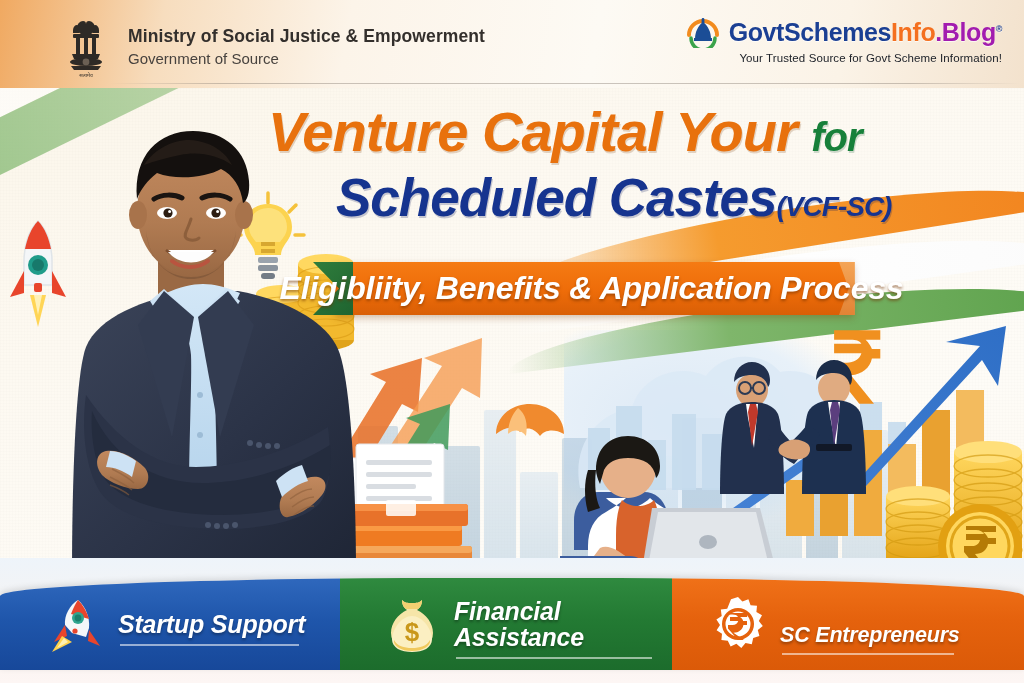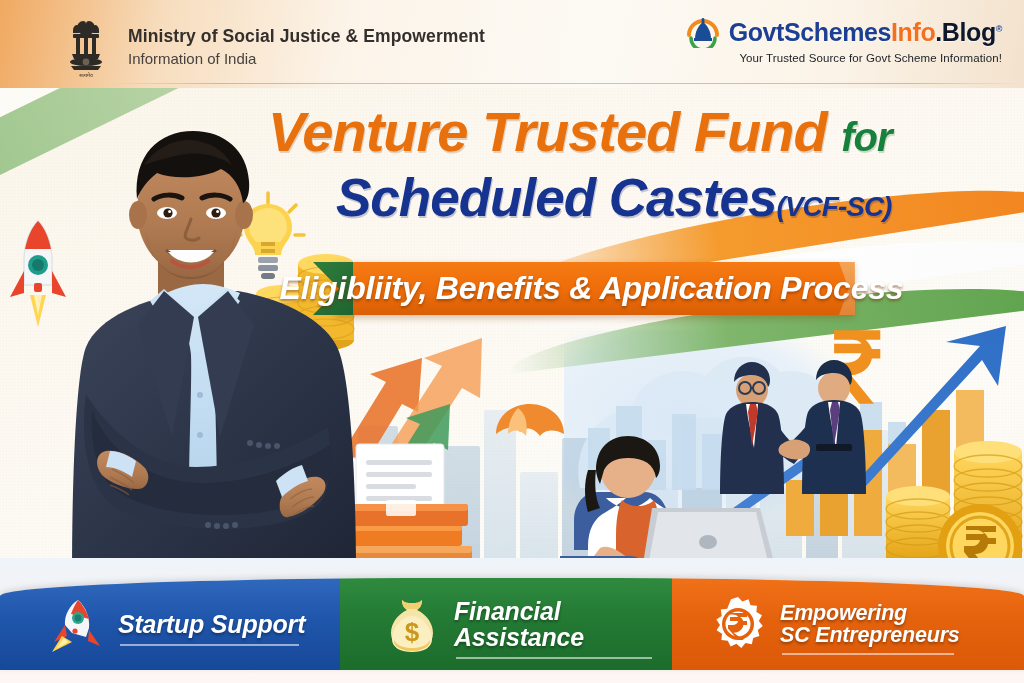--- a/index.html
+++ b/index.html
@@ -75,21 +75,21 @@
   .emblem { width:44px; height:66px; position:relative; flex:none; }
   .min-text { padding-top:12px; }
   .min-title { font-size:17.5px; font-weight:bold; color:#332f2c; letter-spacing:.1px; line-height:1.15; white-space:nowrap;}
   .min-sub { font-size:15px; color:#47423e; margin-top:4px; line-height:1.15; }
 
   .brand { position:absolute; right:22px; top:16px; text-align:right; }
   .brand-row { display:flex; align-items:center; gap:8px; justify-content:flex-end; }
   .brand-mark { width:36px; height:32px; position:relative; flex:none; }
   .brand-name { font-size:25px; font-weight:bold; letter-spacing:-.4px; line-height:1; white-space:nowrap;
                 text-shadow:0 1px 0 rgba(255,255,255,.7); }
-  .bn-a { color:#1b3f93; } .bn-b { color:#f4701f; } .bn-c { color:#0f172a; }
+  .bn-a { color:#1b3f93; } .bn-b { color:#f4701f; } .bn-c { color:#a21caf; }
   .brand-tm { font-size:9px; color:#1b3f93; vertical-align:super; }
   .brand-tag { font-size:11.5px; font-weight:normal; color:#20242b; margin-top:4px; white-space:nowrap; letter-spacing:.1px;}
 
   
   .person { position:absolute; left:40px; top:95px; width:330px; height:480px; }
 
   
   .headline { position:absolute; left:268px; top:104px; width:730px; }
   .h-line1 { font-size:56px; font-weight:bold; font-style:italic; line-height:1;
              letter-spacing:-1px; white-space:nowrap; }
@@ -383,21 +383,21 @@
         <path d="M128 157c12 14 34 14 46 0z" fill="#fdfdfd"></path>
         <path d="M132 166c10 8 26 8 36 0" stroke="#b9543f" stroke-width="4" fill="none" stroke-linecap="round"></path>
 
         <path d="M106 136c2 26 20 48 45 48s43-22 45-48c-4 30-20 46-45 46s-41-16-45-46z" fill="#3a2a1e" opacity=".22"></path>
       </g>
     </svg>
   </div>
 
   <div class="headline">
     <div class="h-line1">
-      <span class="h-1a">Venture Trusted Fund</span>
+      <span class="h-1a">Venture Capital Your</span>
       <span class="h-1b">for</span>
     </div>
     <div class="h-line2">
       <span>Scheduled Castes</span><span class="h-2b">(VCF-SC)</span>
     </div>
   </div>
 
   <div class="subbanner">
     <div class="sb-body"></div>
     <div class="sb-left"></div>
@@ -541,21 +541,21 @@
             <path d="M8 40h28l-2 5H10z"></path>
             <ellipse cx="22" cy="48" rx="16" ry="4"></ellipse>
             <circle cx="22" cy="48" r="3.4" fill="#6b6054"></circle>
             <path d="M7 52h30l-3 4H10z"></path>
           </g>
           <text x="22" y="63" font-size="5" fill="#2e2a26" text-anchor="middle" font-family="'Liberation Sans',sans-serif">सत्यमेव</text>
         </svg>
       </div>
       <div class="min-text">
         <div class="min-title">Ministry of Social Justice &amp; Empowerment</div>
-        <div class="min-sub">Information of India</div>
+        <div class="min-sub">Government of Source</div>
       </div>
     </div>
 
     <div class="brand">
       <div class="brand-row">
         <div class="brand-mark">
           <svg width="36" height="32" viewBox="0 0 36 32">
             <path d="M4 19a14 14 0 0 1 28 0" fill="none" stroke="#f28b1e" stroke-width="4" stroke-linecap="round"></path>
             <path d="M6 22a12 12 0 0 0 24 0" fill="none" stroke="#3aa34a" stroke-width="3.5" stroke-linecap="round"></path>
             <path d="M18 6c5 4 8 10 8 17H10c0-7 3-13 8-17z" fill="#1b4d96"></path>
@@ -610,21 +610,21 @@
           <svg width="56" height="56" viewBox="0 0 56 56">
             <g fill="#ffffff">
               <path d="M28 1l4.4 4.6 6-2.4 2.2 6.1 6.4.4-.6 6.4 5.6 3.2-3.2 5.6 4 5-5 4 1.6 6.2-6.2 1.8-1.4 6.3-6.3-1.2-4.2 4.9-4.9-4.2-5.8 2.8-2.8-5.8-6.4-.6.6-6.4-5.4-3.4 3.4-5.4-3.6-5.3 5.3-3.6-.9-6.4 6.4-.9L21 3.2z"></path>
             </g>
             <circle cx="28" cy="28" r="16" fill="#e5620d"></circle>
             <circle cx="28" cy="28" r="12.5" fill="#fff"></circle>
             <path d="M20 17h17v4h-7c1.6 1 2.7 2.3 3.2 4H37v4h-3.6c-.8 4.7-4.6 7.6-10 7.8L34 44h-6l-10-11.6V29h4.6c2.8 0 4.8-1.2 5.6-4H20v-4h8c-1-1.6-3-2.4-5.6-2.4H20z" fill="#e5620d"></path>
           </svg>
         </div>
         <div class="bb-label two">
-          <span>Empowering</span><br>
+          <br>
           <span>SC Entrepreneurs</span>
         </div>
       </div>
 
     </div>
   </div>
 
 </div>
 
 </body></html>

